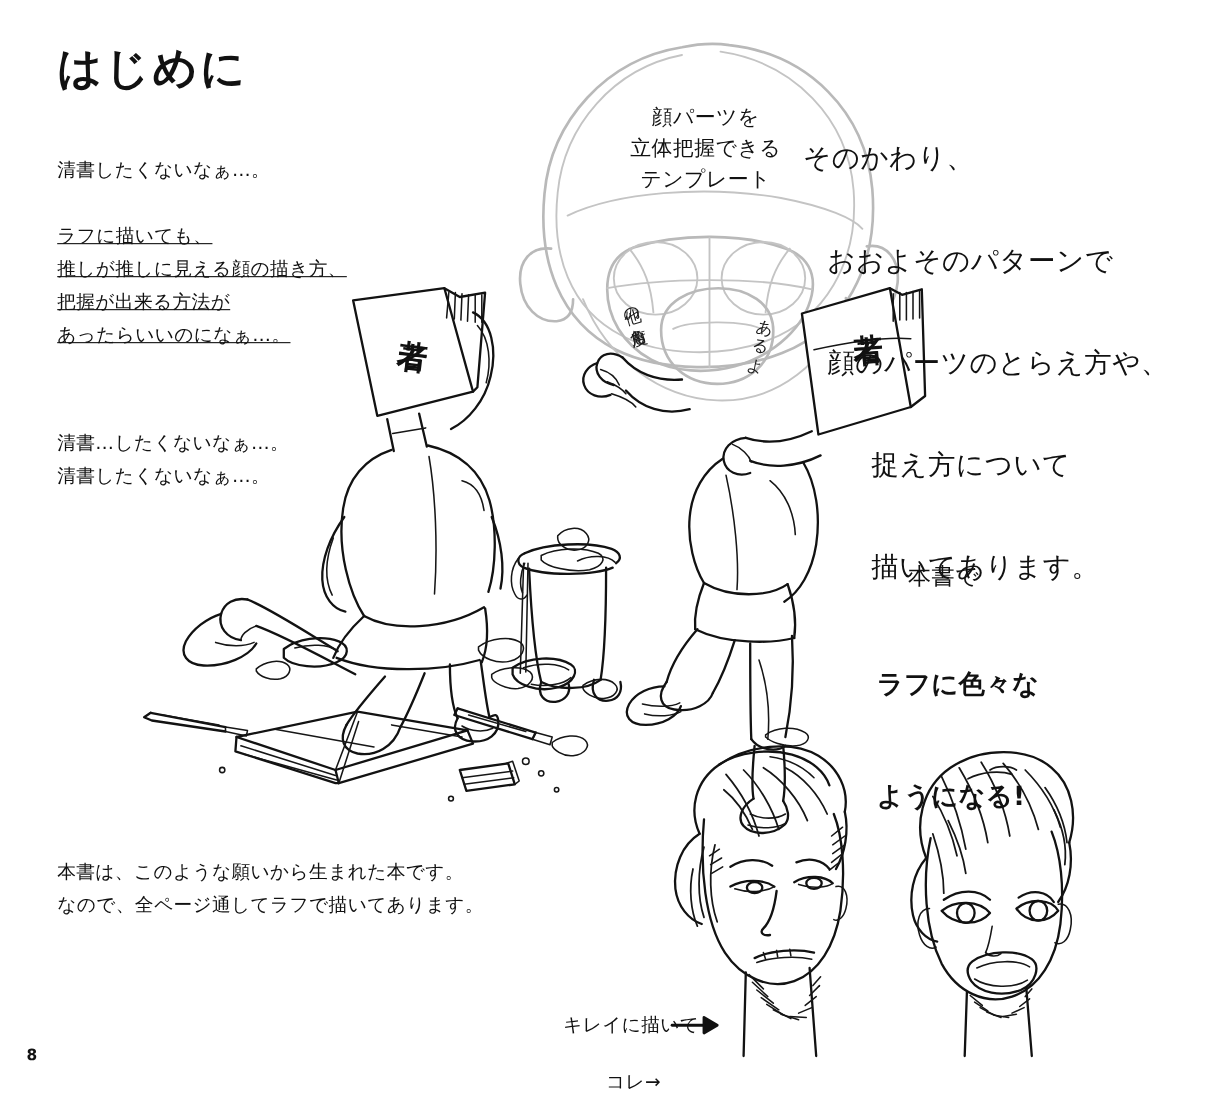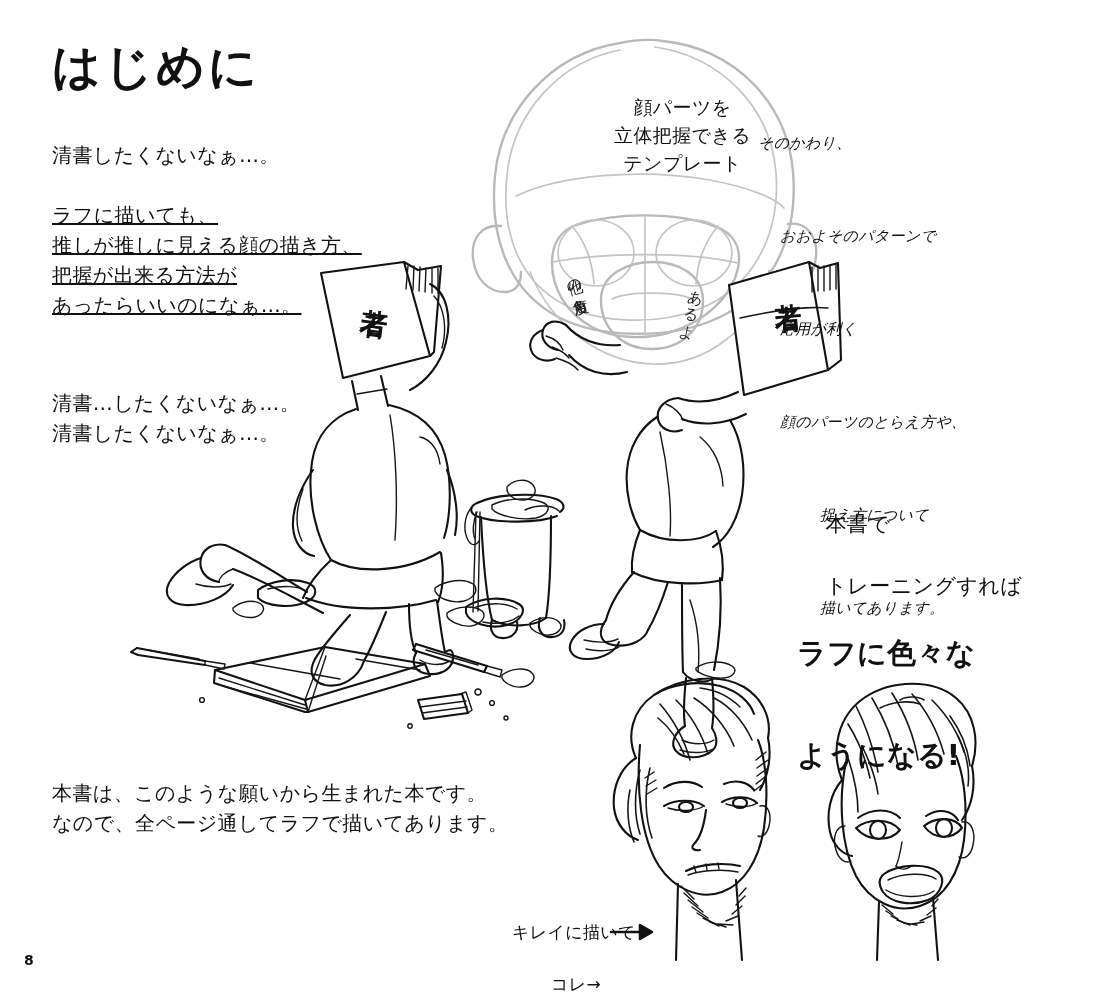--- a/index.html
+++ b/index.html
@@ -23,64 +23,62 @@
   
   .txt {
     position: absolute;
     white-space: pre;
     color: #111111;
     letter-spacing: 0.02em;
   }
   #page-title {
     left: 52px;
     top: 40px;
-    font-size: 48px;
+    font-size: 40px;
     font-weight: 700;
     letter-spacing: 0.06em;
     line-height: 1.1;
   }
   .body-text {
-    font-size: 20px;
+    font-size: 17px;
     line-height: 30px;
   }
   #lament-1      { left: 52px; top: 140px; }
   #wish-block    { left: 52px; top: 200px; text-decoration: underline; }
   #lament-2      { left: 52px; top: 388px; }
   #closing-block { left: 52px; top: 778px; }
 
   #template-caption {
     left: 573px;
     top: 93px;
     font-size: 19px;
     line-height: 28px;
     text-align: center;
-    margin-left: 41px;
   }
 
   #alternative-block {
-    left: 758px;
+    left: 730px;
     top: 66px;
-    font-size: 15px;
+    font-size: 25px;
     line-height: 31px;
-    font-style: italic;
   }
   #alternative-block .ln { display: block; }
   #alternative-block .i1 { padding-left: 22px; }
   #alternative-block .i2 { padding-left: 44px; }
   #alternative-block .i3 { padding-left: 62px; }
 
   #result-block {
     left: 797px;
     top: 478px;
     font-size: 21px;
     line-height: 31px;
   }
   #result-block .emph {
     display: block;
-    font-size: 29px;
+    font-size: 24px;
     font-weight: 700;
     line-height: 40px;
     letter-spacing: 0.01em;
   }
 
   #neat-note {
     left: 489px;
     top: 893px;
     font-size: 17px;
     line-height: 26px;
@@ -503,29 +501,27 @@
   <div class="txt body-text" id="closing-block">本書は、このような願いから生まれた本です。
 なので、全ページ通してラフで描いてあります。</div>
 
   <div class="txt" id="template-caption">顔パーツを
 立体把握できる
 テンプレート</div>
 
   <div class="txt" id="alternative-block">
     <span class="ln">そのかわり、</span>
     <span class="ln i1">おおよそのパターンで</span>
-    <span class="ln i1">応用が利く</span>
     <span class="ln i1">顔のパーツのとらえ方や、</span>
     <span class="ln i3">捉え方について</span>
     <span class="ln i3">描いてあります。</span>
   </div>
 
   <div class="txt" id="result-block">
     <span class="ln">本書で</span><br>
-    <span class="ln">トレーニングすれば</span>
     <span class="emph">ラフに色々な</span>
     <span class="emph">ようになる!</span>
   </div>
 
   <div class="txt" id="neat-note">
     <span>キレイに描いて</span>
     <span class="l2">コレ→</span>
   </div>
 
   <div class="micro" id="other-angles">他の角度も</div>

